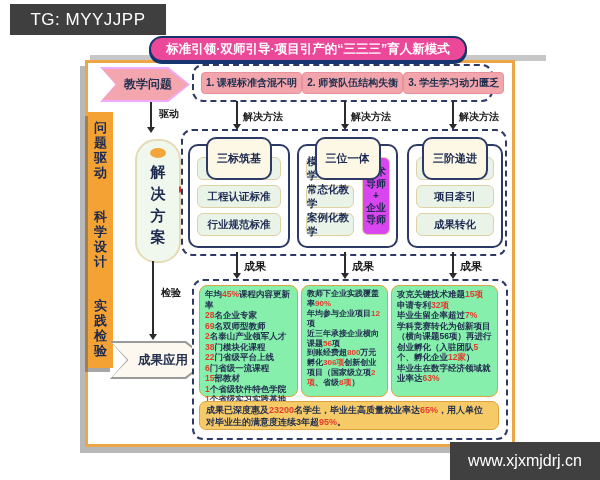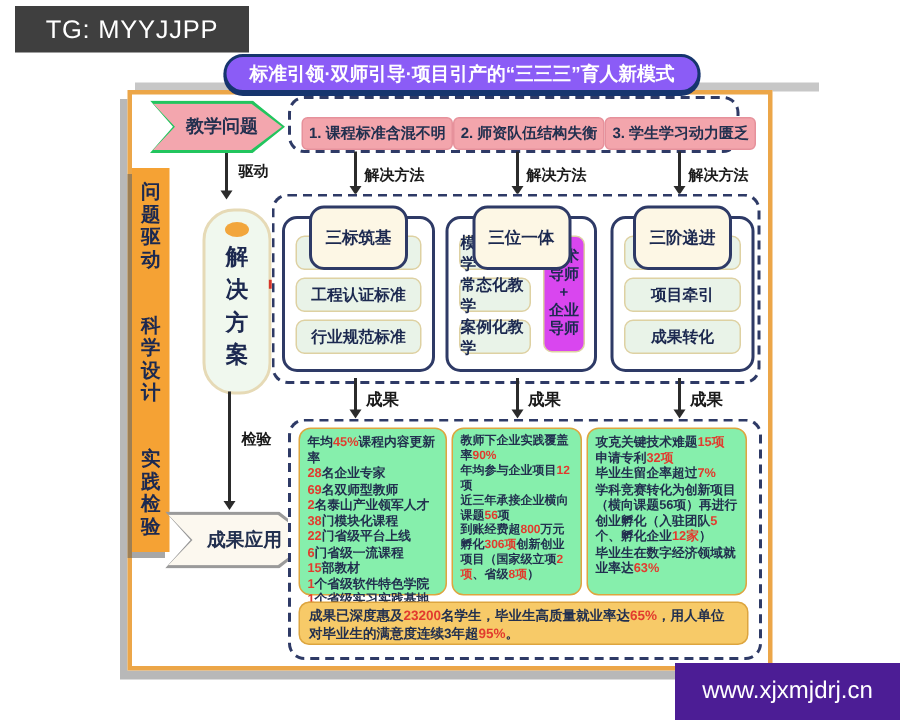--- a/index.html
+++ b/index.html
@@ -8,33 +8,33 @@
     font-family:"Liberation Sans","DejaVu Sans",sans-serif;
     overflow:hidden;color:#1c2950;
   }
   .abs{position:absolute;}
   
   .tg-badge{left:10px;top:4px;width:156px;height:31px;background:#3f3f3f;color:#fff;
     font-size:17px;display:flex;align-items:center;justify-content:center;letter-spacing:.5px;}
   
   .top-shadow{left:90px;top:55px;width:456px;height:6px;background:#c7c7c7;}
   
-  .title-pill{left:149px;top:36px;width:314px;height:22px;background:#8b5cf6;
+  .title-pill{left:149px;top:36px;width:314px;height:22px;background:#ec4899;
     border:2px solid #16356e;border-radius:13px;color:#fff;font-size:12.5px;font-weight:bold;
     display:flex;align-items:center;justify-content:center;z-index:6;box-shadow:0 2px 0 #16356e;}
   
   .panel{left:85px;top:60px;width:424px;height:381px;background:#fff;
     border:3px solid #eca648;box-shadow:-5px 6px 0 rgba(125,125,125,.55);}
   
   .chev{display:flex;align-items:center;justify-content:center;}
   .chev-outer{clip-path:polygon(0 0,76% 0,100% 50%,76% 100%,0 100%,17% 50%);}
   .chev-inner{position:absolute;left:2px;top:2px;right:2px;bottom:2px;
     clip-path:polygon(0 0,76% 0,100% 50%,76% 100%,0 100%,17% 50%);
     display:flex;align-items:center;justify-content:center;font-weight:bold;}
-  .problem-chev{left:100px;top:67px;width:90px;height:35px;background:#22c55e;}
+  .problem-chev{left:100px;top:67px;width:90px;height:35px;background:#f0abfc;}
   .problem-chev .chev-inner{background:#f3a6ae;font-size:12px;padding-left:6px;color:#23304f;}
   .apply-chev{left:110px;top:341px;width:100px;height:38px;background:#9a9a9a;}
   .apply-chev .chev-inner{background:#fcf8ef;font-size:12.5px;padding-left:6px;color:#23304f;}
   
   .rail{left:88px;top:112px;width:25px;height:256px;background:#f5a234;
     box-shadow:-3px 4px 0 rgba(95,95,95,.55);display:flex;flex-direction:column;
     align-items:center;justify-content:center;gap:29px;}
   .rail div{width:14px;font-size:13px;font-weight:bold;line-height:1.15;text-align:center;color:#1c2950;}
   
   .sol-pill{left:135px;top:139px;width:42px;height:120px;background:#f0f8ee;
@@ -44,21 +44,21 @@
   
   .vline{width:2px;background:#2b2b2b;}
   .ahead{width:0;height:0;border-left:4px solid transparent;border-right:4px solid transparent;
     border-top:6px solid #2b2b2b;}
   .flow-label{font-size:10px;font-weight:bold;color:#1a1a1a;white-space:nowrap;}
   .red-arrow{left:179px;top:182px;width:20px;height:15px;background:#d6362b;
     clip-path:polygon(0 30%,55% 30%,55% 4%,100% 50%,55% 96%,55% 70%,0 70%);}
   
   .dashed{border:2px dashed #2e3a66;border-radius:11px;background:#fff;}
   .problems-group{left:192px;top:64px;width:301px;height:38px;display:flex;
-    align-items:flex-end;justify-content:space-between;padding:0 7px;box-sizing:border-box;}
+    align-items:center;justify-content:space-between;padding:0 7px;box-sizing:border-box;}
   .problem-item{background:#f3a5ac;border:1px solid #e6919b;border-radius:4px;
     font-size:10px;font-weight:bold;color:#22304f;padding:3px 4px;white-space:nowrap;}
   .solutions-group{left:181px;top:129px;width:322px;height:123px;}
   .results-group{left:192px;top:279px;width:312px;height:157px;}
   
   .card{background:#fff;border:2px solid #2e3a66;border-radius:10px;}
   .card-pill{position:absolute;left:50%;transform:translateX(-50%);top:-9px;height:15px;
     background:#fdf7e5;border:2px solid #2e3a66;border-radius:10px;display:flex;align-items:center;
     justify-content:center;font-size:11px;font-weight:bold;padding:12px 9px;white-space:nowrap;z-index:2;}
   .card-items{padding:11px 7px 5px 7px;display:flex;flex-direction:column;gap:5px;}
@@ -72,21 +72,21 @@
   
   .ybox{background:#86efac;border:1.5px solid #dda53f;border-radius:8px;
     padding:3px 5px;box-sizing:border-box;font-weight:bold;color:#22304f;}
   .ybox .ritem{font-size:8.5px;line-height:1.24;}
   .ybox.tight .ritem{font-size:8px;}
   .red{color:#e23b2e;}
   .summary-box{left:199px;top:401px;width:300px;height:29px;background:#f7ca68;
     border:1.5px solid #dda53f;border-radius:7px;box-sizing:border-box;padding:2px 6px;
     font-size:9px;font-weight:bold;line-height:1.35;color:#22304f;}
   
-  .site-badge{left:450px;top:442px;width:150px;height:38px;background:#4c1d95;color:#fff;
+  .site-badge{left:450px;top:442px;width:150px;height:38px;background:#404040;color:#fff;
     font-size:16px;display:flex;align-items:center;justify-content:center;}
 </style>
 </head>
 <body>
 
 <div class="abs tg-badge">TG: MYYJJPP</div>
 <div class="abs top-shadow"></div>
 
 <div class="abs panel"></div>
 

